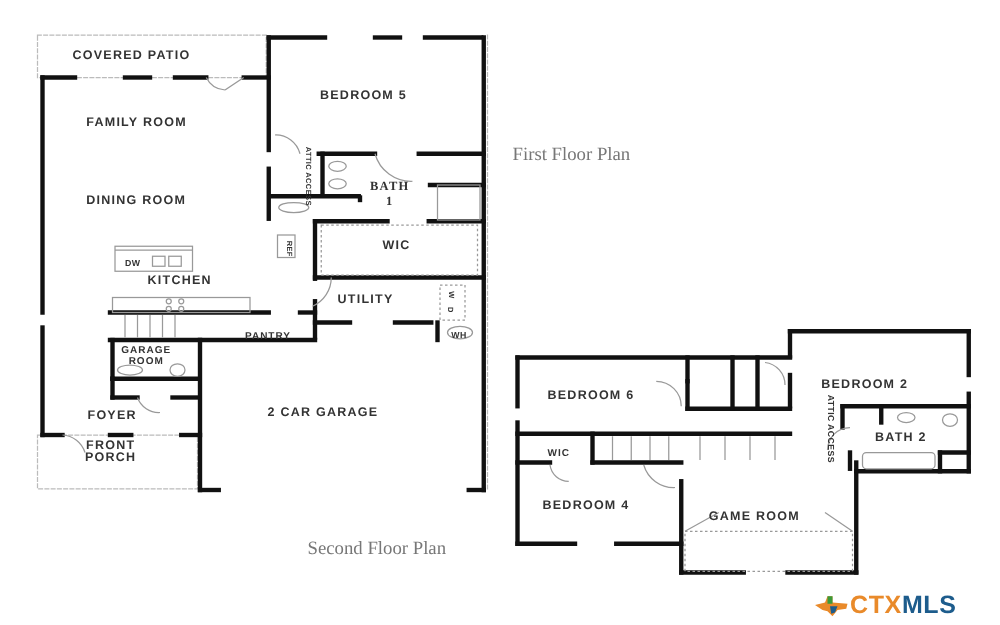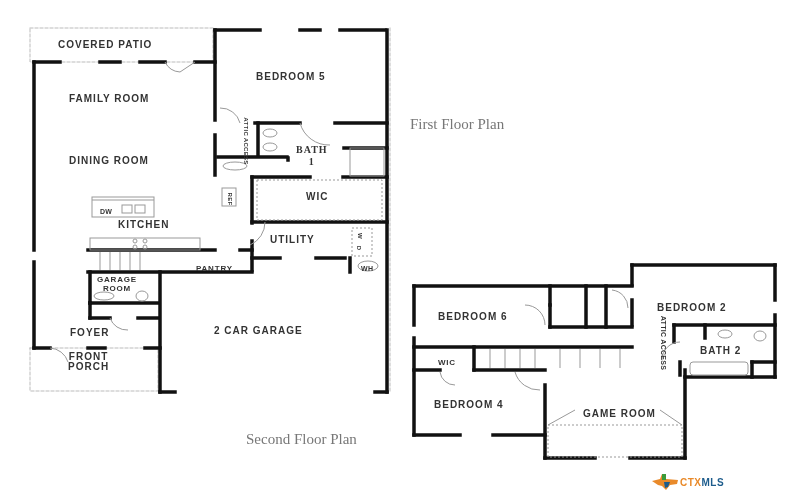--- a/index.html
+++ b/index.html
@@ -3,21 +3,21 @@
 <meta charset="utf-8">
 <style>
   html, body { margin:0; padding:0; background:#fff; }
   body { width:800px; height:500px; position:relative; overflow:hidden; font-family:"Liberation Sans", sans-serif; }
   .plan { position:absolute; left:0; top:0; width:800px; height:500px; }
   .lbl { position:absolute; font-family:"Liberation Sans", sans-serif; font-weight:bold; font-size:10px; letter-spacing:1px; color:#333; text-align:center; white-space:nowrap; line-height:12px; }
   .lbl.small { font-size:8px; letter-spacing:0.8px; }
   .lbl.tiny { font-size:6px; letter-spacing:0.3px; }
   .caption { position:absolute; font-family:Liberation Serif, serif; font-size:15px; color:#777; white-space:nowrap; }
   .logo { position:absolute; left:650px; top:473px; display:flex; align-items:center; }
-  .logo-text { font-family:"Liberation Sans", sans-serif; font-weight:bold; font-size:10px; letter-spacing:0.5px; }
+  .logo-text { font-family:"Liberation Sans", sans-serif; font-weight:bold; font-size:20px; letter-spacing:0.5px; }
   .logo-ctx { color:#e98a2a; }
   .logo-mls { color:#1d5c8c; }
   .rot { transform:rotate(90deg); }
 </style>
 </head>
 <body>
 
 <svg class="plan" viewBox="0 0 800 500" xmlns="http://www.w3.org/2000/svg">
   <g stroke="#111" stroke-width="3.5" fill="none" stroke-linecap="square">
 
@@ -222,21 +222,21 @@
 </div>
 
 <div class="caption" style="left:410px;top:116px;">First Floor Plan</div>
 
 <div class="lbl" style="left:657px;top:290px;margin-top:12px;">BEDROOM 2</div>
 <div class="lbl" style="left:438px;top:311px;">BEDROOM 6</div>
 <div class="lbl tiny rot" style="left:636px;top:337px;font-size:7px;">ATTIC ACCESS</div>
 <div class="lbl" style="left:700px;top:345px;">BATH 2</div>
 <div class="lbl small" style="left:438px;top:357px;">WIC</div>
 <div class="lbl" style="left:434px;top:399px;">BEDROOM 4</div>
-<div class="lbl" style="left:567px;top:408px;margin-left:16px;">GAME ROOM</div>
+<div class="lbl" style="left:567px;top:408px;">GAME ROOM</div>
 
 <div class="caption" style="left:246px;top:431px;">Second Floor Plan</div>
 
 <div class="logo">
   <svg width="30" height="18" viewBox="0 0 30 18">
     <polygon points="2,8 10,6 12,1 16,1 16,6 28,7 27,11 20,12 16,17 12,13 8,12" fill="#e98a2a"></polygon>
     <polygon points="12,1 16,1 16,7 12,7" fill="#3a9a3a"></polygon>
     <polygon points="14,9 20,9 18,14 15,15" fill="#1d5c8c"></polygon>
   </svg>
   <span class="logo-text logo-ctx">CTX</span>

